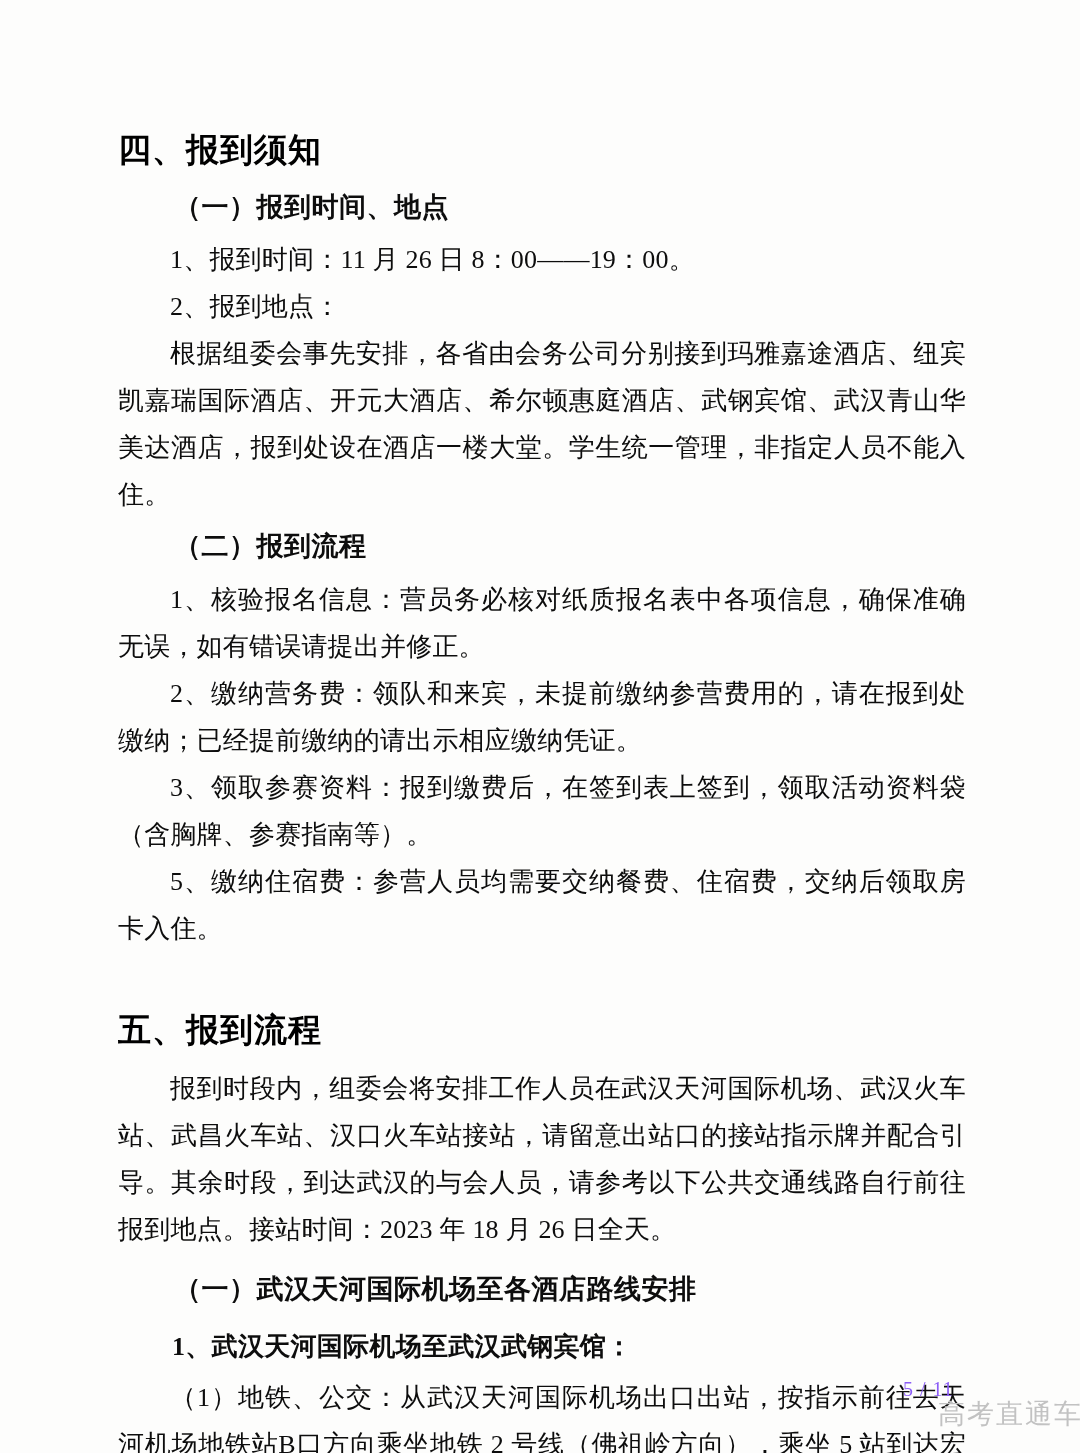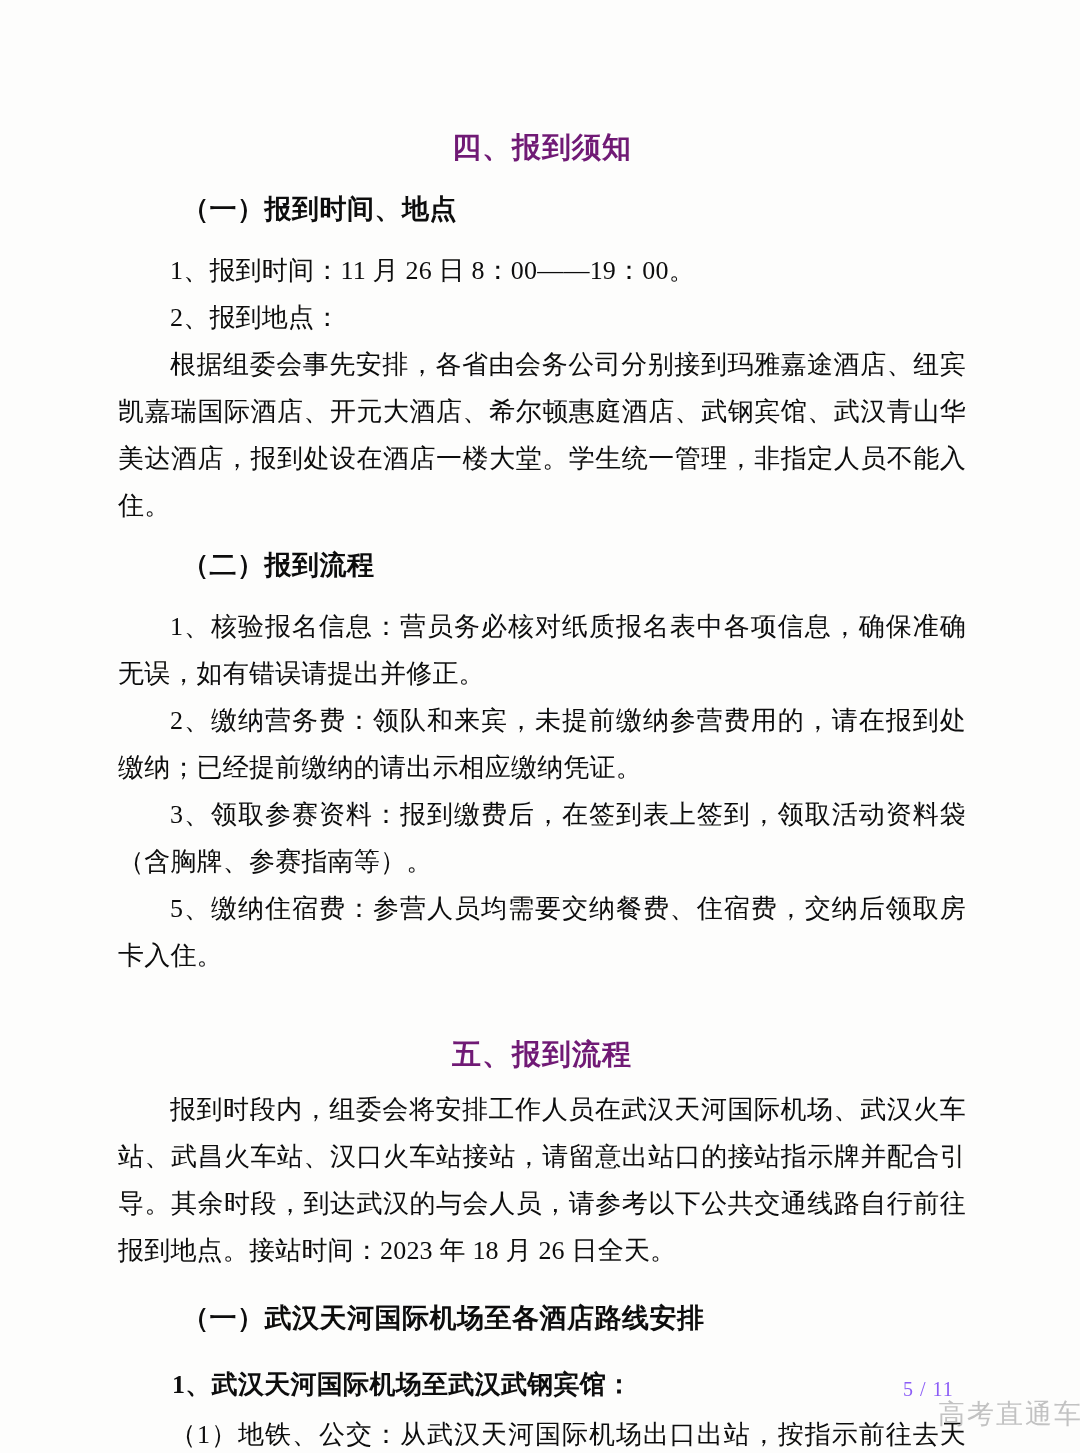--- a/index.html
+++ b/index.html
@@ -26,33 +26,32 @@
 
   .content {
     position: absolute;
     left: 118px;
     top: 128px;
     width: 848px;
   }
 
   
   .sec-heading {
-    font-size: 29px;
+    font-size: 33px;
     font-weight: bold;
     letter-spacing: 1px;
     line-height: 1.35;
     margin: 0 0 6px 0;
-    color: #701a75;
-    text-align: center;
+    color: #000000;
   }
   .sub-heading {
     font-size: 27px;
     font-weight: bold;
     line-height: 1.4;
-    margin: 12px;
+    margin: 4px;
     padding-left: 52px;
     letter-spacing: 0.5px;
   }
   .num-heading {
     font-size: 26px;
     font-weight: bold;
     line-height: 1.45;
     margin: 2px;
     padding-left: 52px;
     letter-spacing: 0.3px;

